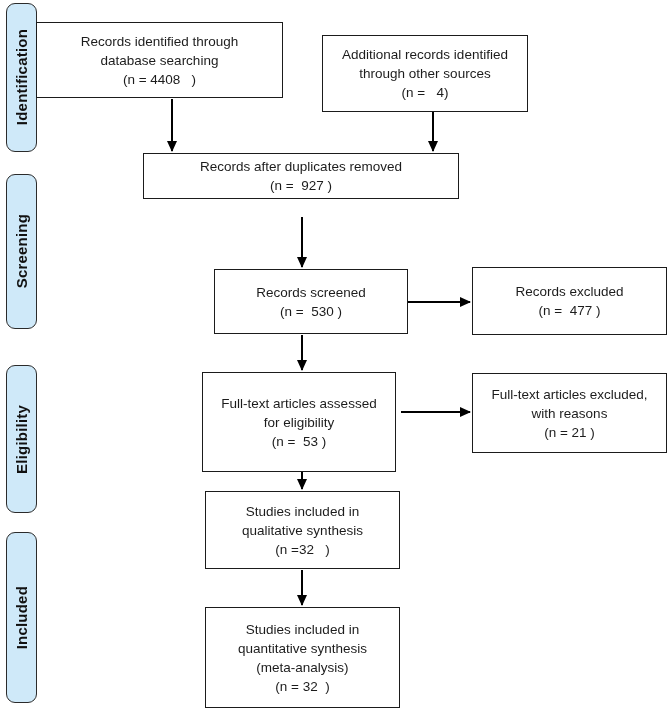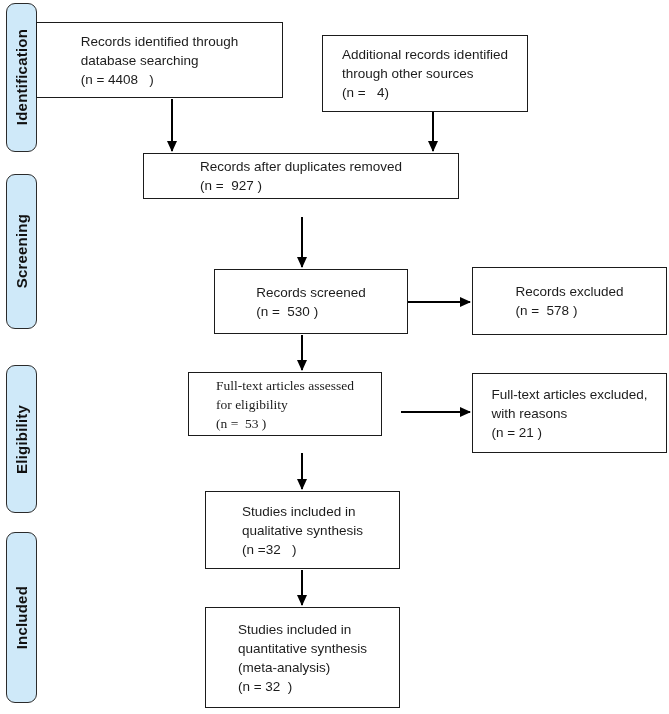--- a/index.html
+++ b/index.html
@@ -45,34 +45,34 @@
 
   
   .fbox {
     position: absolute;
     background: #ffffff;
     border: 1.6px solid #1b1b1b;
     box-sizing: border-box;
     display: flex;
     align-items: center;
     justify-content: center;
-    text-align: left;
+    text-align: center;
     font-size: 13.5px;
     line-height: 19px;
     color: #1c1c1c;
     z-index: 2;
   }
   .fbox .btext { white-space: pre-wrap; }
 
   .box-records-identified { left: 36px;  top: 22px;  width: 247px; height: 76px;  }
   .box-additional-records { left: 322px; top: 35px;  width: 206px; height: 77px;  }
   .box-duplicates-removed { left: 143px; top: 153px; width: 316px; height: 46px;  }
   .box-records-screened   { left: 214px; top: 269px; width: 194px; height: 65px;  }
   .box-records-excluded   { left: 472px; top: 267px; width: 195px; height: 68px;  }
-  .box-fulltext-assessed  { left: 188px; top: 372px; width: 194px; height: 64px; font-family: Liberation Serif, serif;  }
+  .box-fulltext-assessed  { left: 202px; top: 372px; width: 194px; height: 100px;  }
   .box-fulltext-excluded  { left: 472px; top: 373px; width: 195px; height: 80px;  }
   .box-qualitative        { left: 205px; top: 491px; width: 195px; height: 78px;  }
   .box-quantitative       { left: 205px; top: 607px; width: 195px; height: 101px; }
 
   
   .arrows {
     position: absolute;
     left: 0; top: 0;
     width: 669px;
     height: 714px;
@@ -127,21 +127,21 @@
   <div class="fbox box-duplicates-removed">
     <span class="btext">Records after duplicates removed
 (n =  927 )</span>
   </div>
   <div class="fbox box-records-screened">
     <span class="btext">Records screened
 (n =  530 )</span>
   </div>
   <div class="fbox box-records-excluded">
     <span class="btext">Records excluded
-(n =  578 )</span>
+(n =  477 )</span>
   </div>
   <div class="fbox box-fulltext-assessed">
     <span class="btext">Full-text articles assessed
 for eligibility
 (n =  53 )</span>
   </div>
   <div class="fbox box-fulltext-excluded">
     <span class="btext">Full-text articles excluded,
 with reasons
 (n = 21 )</span>

